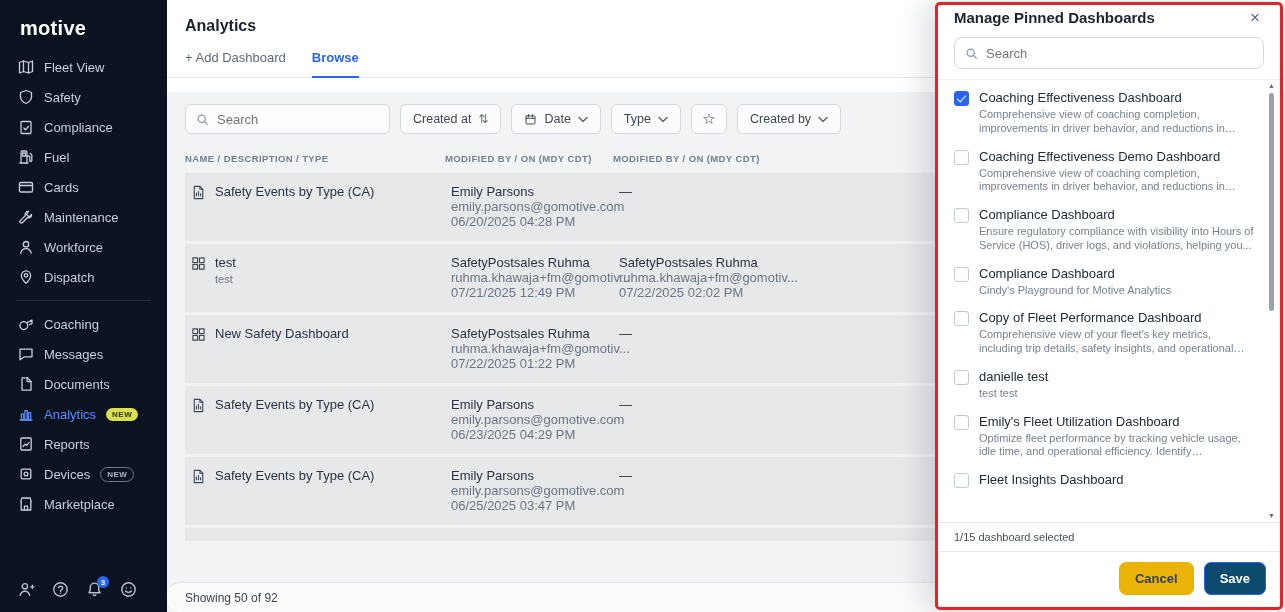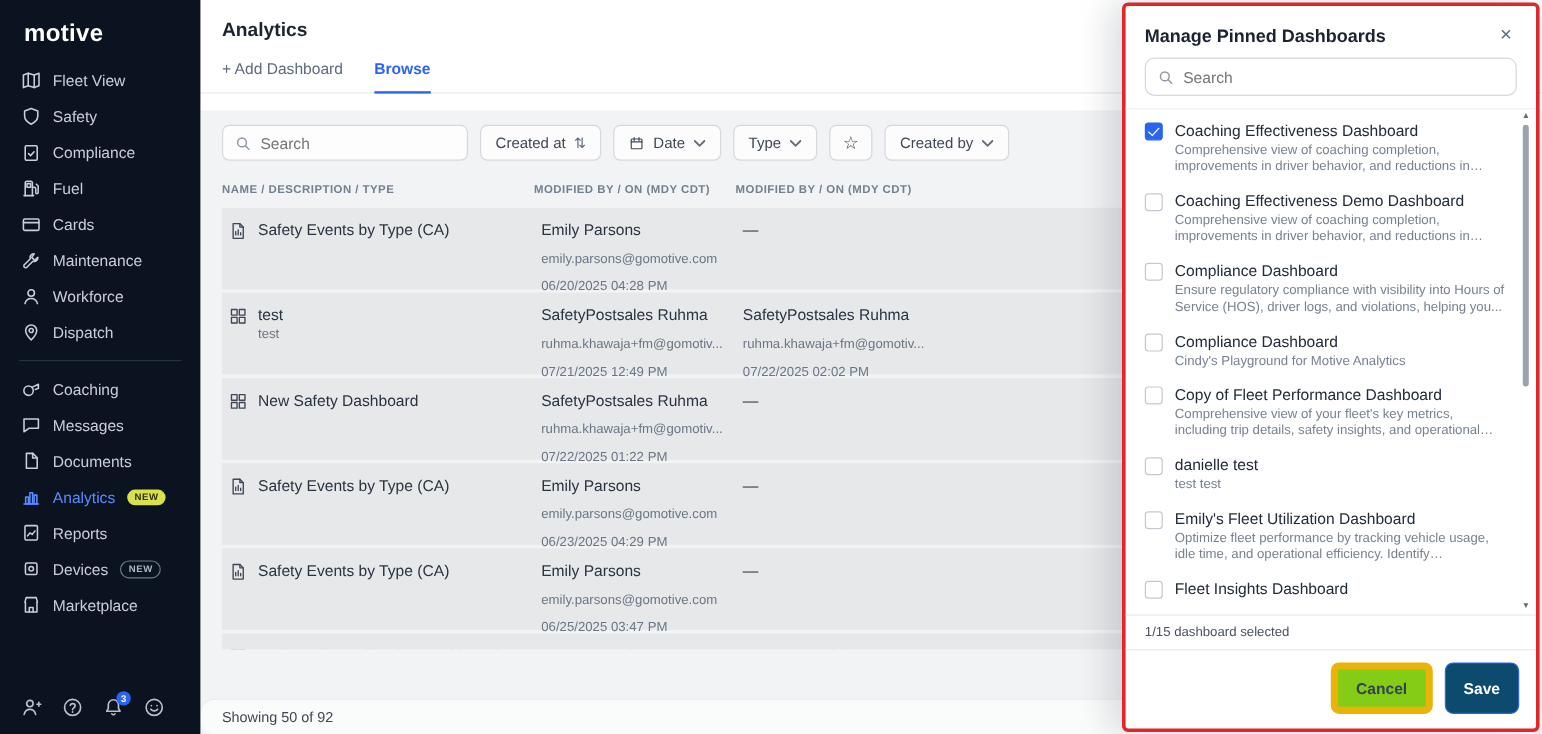--- a/index.html
+++ b/index.html
@@ -43,26 +43,26 @@
 
   .table-head { display:grid; grid-template-columns:260px 168px 1fr; font-size:9.5px; font-weight:700; letter-spacing:.4px; color:#73808f; padding:6px 0 9px; }
   .rows { overflow:hidden; height:368px; }
   .row { display:grid; grid-template-columns:260px 168px 1fr; background:#e7e8ea; border-bottom:3px solid #f2f3f5; padding:11px 0 0 6px; height:71px; cursor:pointer; }
   .name-cell { display:flex; gap:9px; align-items:flex-start; padding-right:10px; }
   .ricon { display:inline-flex; width:15px; height:15px; flex:none; margin-top:1px; color:#3f4654; }
   .ricon svg { width:15px; height:15px; stroke:currentColor; fill:none; stroke-width:1.2; stroke-linecap:round; stroke-linejoin:round; }
   .row-name { font-size:13px; color:#2a3342; }
   .row-desc { font-size:11px; color:#6b7685; margin-top:3px; }
   .by-name { font-size:13px; color:#2a3342; }
-  .by-sub { font-size:11px; color:#6b7685; margin-top:11px; }
+  .by-sub { font-size:13px; color:#6b7685; margin-top:0; }
   .table-footer { position:absolute; left:0; right:0; bottom:0; height:30px; background:#fafbfb; border-top:1px solid #e3e5e9; display:flex; align-items:center; padding:0 18px; font-size:12px; color:#3f4654;border-radius:13px; }
 
   
   .modal { position:absolute; top:2px; right:2px; bottom:2px; width:348px; background:#fff; border:3px solid #e0262b; border-radius:5px; box-shadow:-10px 0 28px rgba(16,24,40,.15); display:flex; flex-direction:column; z-index:10; }
-  .modal-header { display:flex; align-items:flex-end; justify-content:space-between; padding:13px 16px 9px;gap:41px; }
+  .modal-header { display:flex; align-items:center; justify-content:space-between; padding:2px 16px 9px;gap:41px; }
   .modal-title { font-size:15px; font-weight:700; color:#1c2330; }
   .close-x { font-size:17px; color:#5f6b7a; cursor:pointer; line-height:1; padding:2px 4px; }
   .modal-search { margin:0 16px 10px; height:32px; border:1px solid #d4d8de; border-radius:8px; display:flex; align-items:center; gap:8px; padding:0 10px; color:#8d97a5; }
   .modal-search svg { width:13px; height:13px; stroke:currentColor; fill:none; stroke-width:1.5; stroke-linecap:round; flex:none; }
   .modal-search input { border:none; outline:none; background:transparent; font-size:13px; color:#333; width:100%; font-family:"Liberation Sans", sans-serif; }
   .modal-list { position:relative; flex:1; overflow:hidden; border-top:1px solid #eef0f3; padding:10px 26px 0 16px; }
   .m-item { display:flex; gap:10px; margin-bottom:13px; cursor:pointer; }
   .cb { width:15px; height:15px; border:1.5px solid #c3c9d2; border-radius:3px; background:#fff; flex:none; margin-top:1px; position:relative; }
   .cb.checked { background:#2a64f2; border-color:#2a64f2; }
   .cb.checked::after { content:""; position:absolute; left:4px; top:1px; width:4px; height:8px; border:solid #fff; border-width:0 1.8px 1.8px 0; transform:rotate(42deg); }
@@ -72,21 +72,21 @@
 
   .sb { position:absolute; top:1px; right:3px; bottom:1px; width:11px; display:flex; flex-direction:column; align-items:center; }
   .sb-arrow { font-size:7px; color:#5f6b7a; line-height:10px; height:10px; cursor:pointer; }
   .sb-track { flex:1; width:100%; position:relative; }
   .sb-thumb { position:absolute; top:2px; left:3px; width:5px; height:218px; background:#9aa2ad; border-radius:3px; cursor:grab; }
 
   .modal-footer { border-top:1px solid #e6e8ec; }
   .selected-count { padding:8px 16px; font-size:11px; color:#49505d; border-bottom:1px solid #e6e8ec; }
   .footer-btns { display:flex; justify-content:flex-end; gap:10px; padding:10px 14px 12px; }
   .btn { border-radius:7px; padding:8px 15px; font-size:13px; font-weight:600; cursor:pointer; font-family:"Liberation Sans", sans-serif; }
-  .btn-cancel { background:#84cc16; border:6px solid #eab308; color:#344054; }
+  .btn-cancel { background:#eab308; border:1px solid #eab308; color:#344054; }
   .btn-save { background:#0c4a6e; border:1px solid #2a64f2; color:#fff; }
 </style>
 </head>
 <body>
 
 <div class="sidebar">
   <div class="logo">motive</div>
   <div class="nav">
 
     <div class="nav-item">

